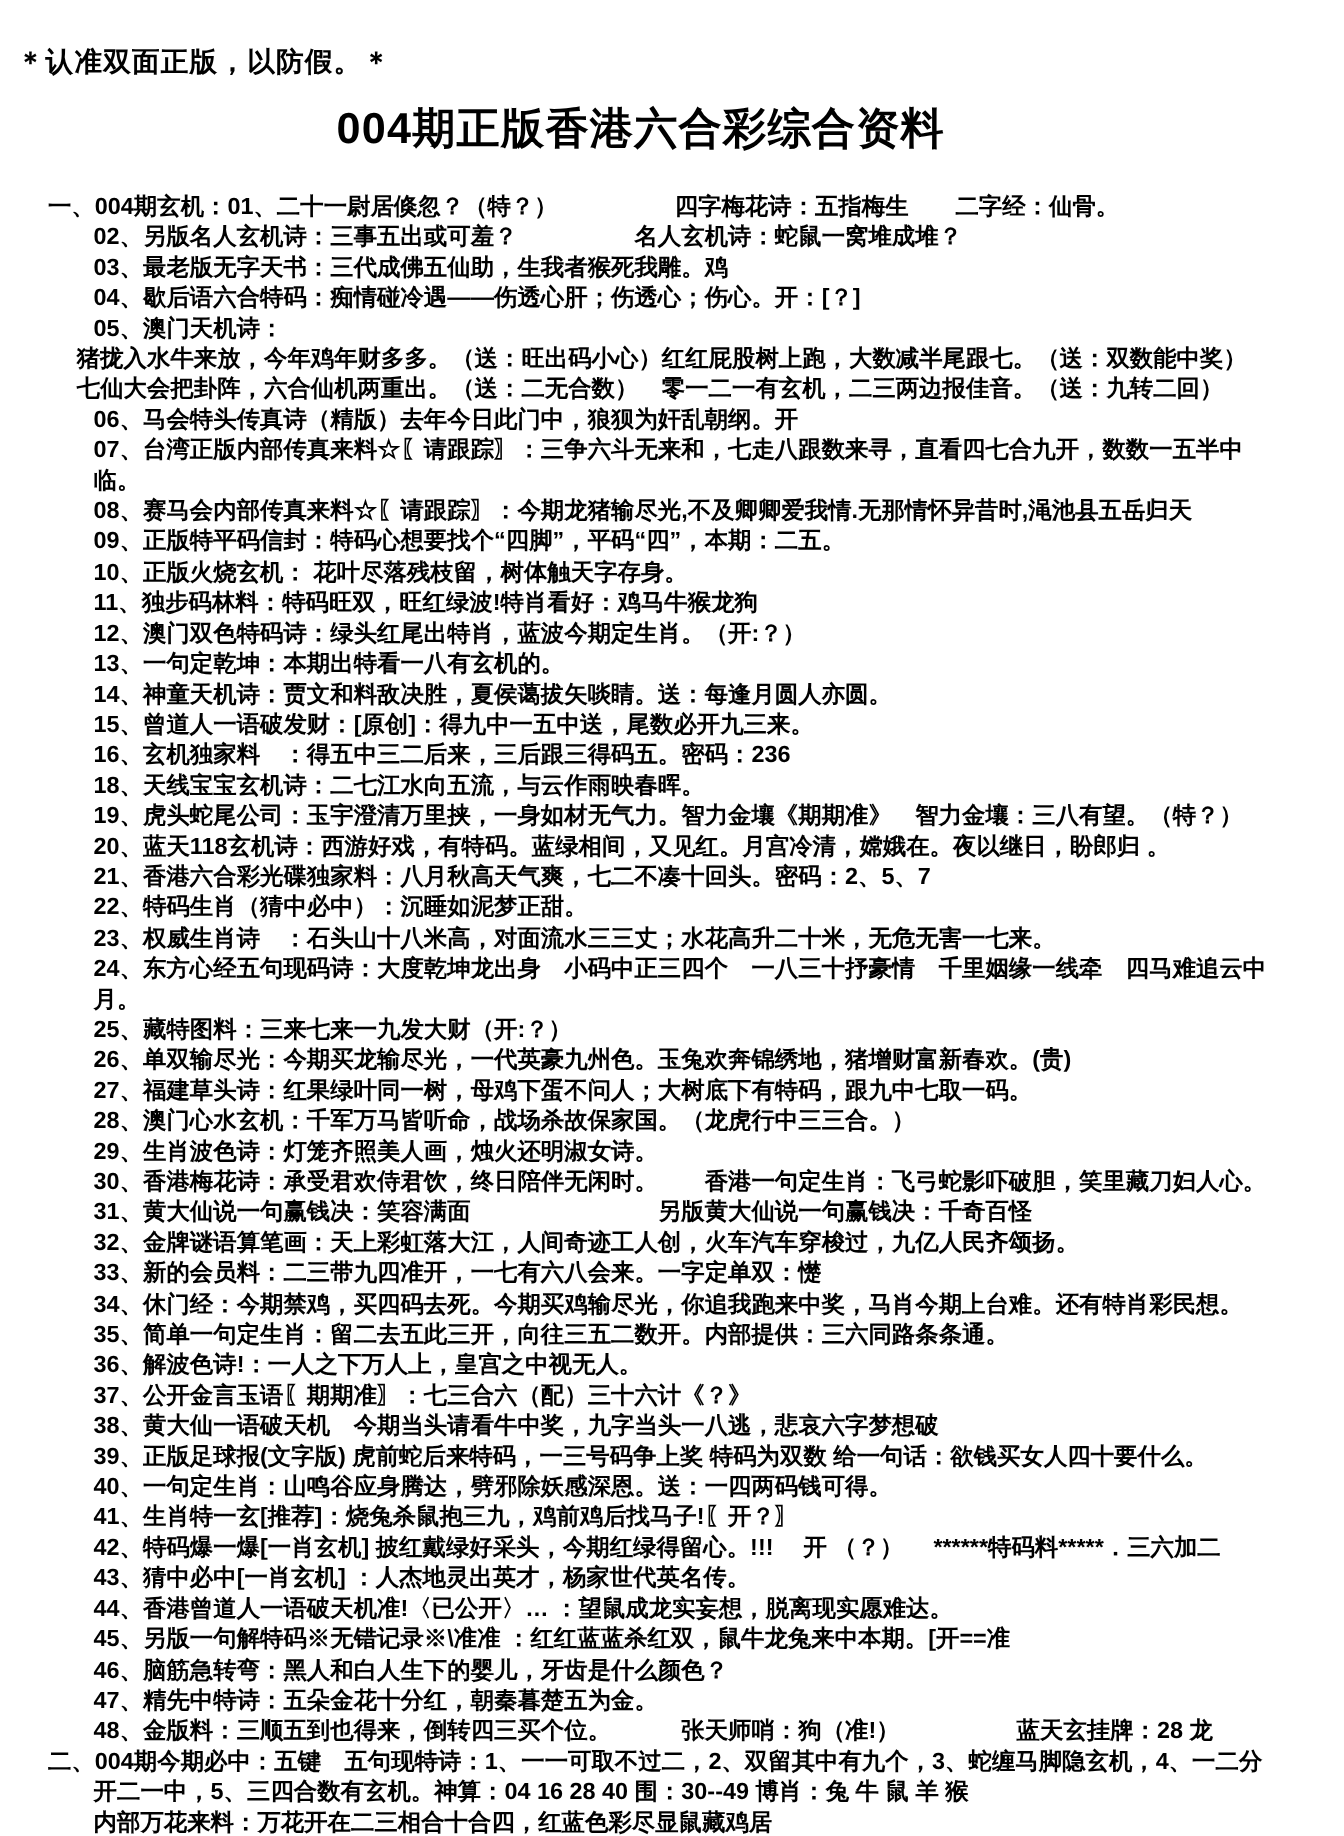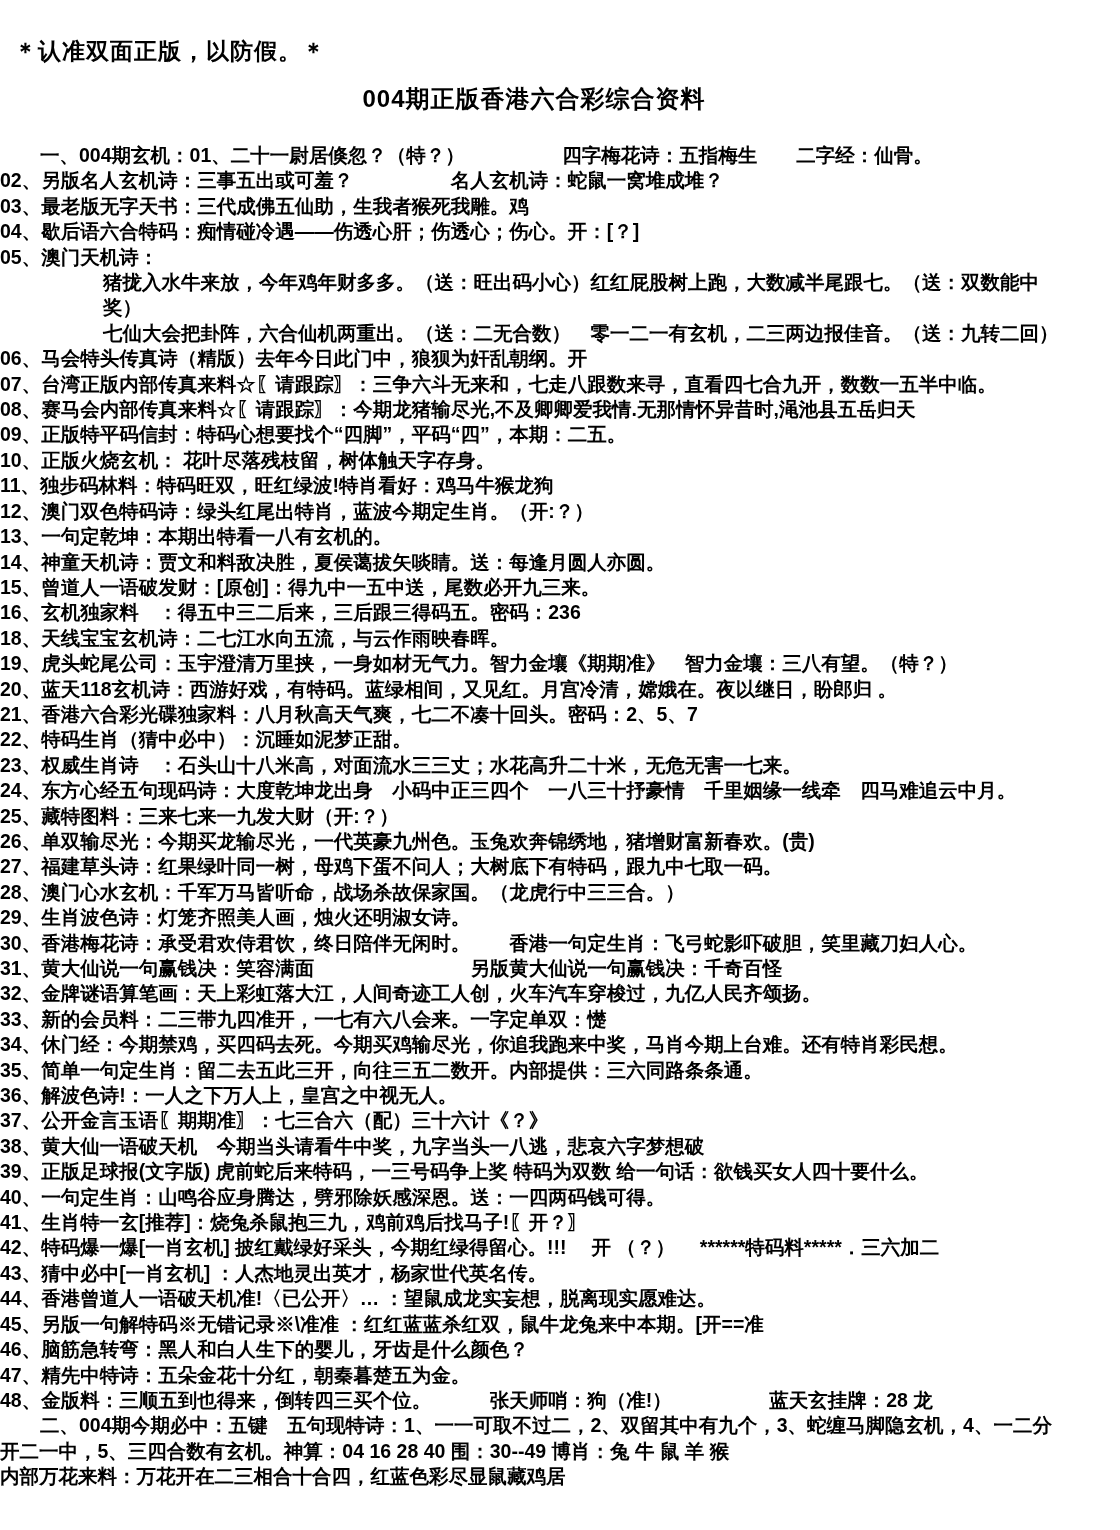--- a/index.html
+++ b/index.html
@@ -12,40 +12,40 @@
   }
   .page { width: 1068px; height: 1530px; position: relative; }
   .notice {
     padding: 36px 0 0 14px;
     font-size: 23px;
     letter-spacing: 1px;
   }
   .title {
     margin: 16px 0 16px 0;
     text-align: center;
-    font-size: 24px;
+    font-size: 36px;
     font-weight: 700;
     letter-spacing: 1px;
   }
   .subtitle {
     margin-top: 16px;
     text-align: center;
     font-size: 19px;
     letter-spacing: 0.5px;
   }
   .body-lines {
     margin-top: 28px;
     font-size: 19.5px;
     line-height: 25.4px;
     white-space: pre-wrap;
   }
   .line { min-height: 25.4px; }
   .indent-0 { padding-left: 40px; }
-  .indent-1 { }
-  .indent-2 { padding-left: 103px; }
+  .indent-1 { padding-left: 78px; }
+  .indent-2 { padding-left: 64px; }
 </style>
 </head>
 <body>
 
 <div class="page">
   <div class="notice">＊认准双面正版，以防假。＊</div>
   <h1 class="title">004期正版香港六合彩综合资料</h1>
   <div class="body-lines"><div class="line indent-0">一、004期玄机：01、二十一尉居倏忽？（特？）　　　　　四字梅花诗：五指梅生　　二字经：仙骨。</div><div class="line indent-1">02、另版名人玄机诗：三事五出或可羞？　　　　　名人玄机诗：蛇鼠一窝堆成堆？</div><div class="line indent-1">03、最老版无字天书：三代成佛五仙助，生我者猴死我雕。鸡</div><div class="line indent-1">04、歇后语六合特码：痴情碰冷遇——伤透心肝；伤透心；伤心。开：[？]</div><div class="line indent-1">05、澳门天机诗：</div><div class="line indent-2">猪拢入水牛来放，今年鸡年财多多。（送：旺出码小心）红红屁股树上跑，大数减半尾跟七。（送：双数能中奖）</div><div class="line indent-2">七仙大会把卦阵，六合仙机两重出。（送：二无合数）　零一二一有玄机，二三两边报佳音。（送：九转二回）</div><div class="line indent-1">06、马会特头传真诗（精版）去年今日此门中，狼狈为奸乱朝纲。开</div><div class="line indent-1">07、台湾正版内部传真来料☆〖请跟踪〗：三争六斗无来和，七走八跟数来寻，直看四七合九开，数数一五半中临。</div><div class="line indent-1">08、赛马会内部传真来料☆〖请跟踪〗：今期龙猪输尽光,不及卿卿爱我情.无那情怀异昔时,渑池县五岳归天</div><div class="line indent-1">09、正版特平码信封：特码心想要找个“四脚”，平码“四”，本期：二五。</div><div class="line indent-1">10、正版火烧玄机： 花叶尽落残枝留，树体触天字存身。</div><div class="line indent-1">11、独步码林料：特码旺双，旺红绿波!特肖看好：鸡马牛猴龙狗</div><div class="line indent-1">12、澳门双色特码诗：绿头红尾出特肖，蓝波今期定生肖。（开:？）</div><div class="line indent-1">13、一句定乾坤：本期出特看一八有玄机的。</div><div class="line indent-1">14、神童天机诗：贾文和料敌决胜，夏侯蔼拔矢啖睛。送：每逢月圆人亦圆。</div><div class="line indent-1">15、曾道人一语破发财：[原创]：得九中一五中送，尾数必开九三来。</div><div class="line indent-1">16、玄机独家料　：得五中三二后来，三后跟三得码五。密码：236</div><div class="line indent-1">18、天线宝宝玄机诗：二七江水向五流，与云作雨映春晖。</div><div class="line indent-1">19、虎头蛇尾公司：玉宇澄清万里挟，一身如材无气力。智力金壤《期期准》　智力金壤：三八有望。（特？）</div><div class="line indent-1">20、蓝天118玄机诗：西游好戏，有特码。蓝绿相间，又见红。月宫冷清，嫦娥在。夜以继日，盼郎归 。</div><div class="line indent-1">21、香港六合彩光碟独家料：八月秋高天气爽，七二不凑十回头。密码：2、5、7</div><div class="line indent-1">22、特码生肖（猜中必中）：沉睡如泥梦正甜。</div><div class="line indent-1">23、权威生肖诗　：石头山十八米高，对面流水三三丈；水花高升二十米，无危无害一七来。</div><div class="line indent-1">24、东方心经五句现码诗：大度乾坤龙出身　小码中正三四个　一八三十抒豪情　千里姻缘一线牵　四马难追云中月。</div><div class="line indent-1">25、藏特图料：三来七来一九发大财（开:？）</div><div class="line indent-1">26、单双输尽光：今期买龙输尽光，一代英豪九州色。玉兔欢奔锦绣地，猪增财富新春欢。(贵)</div><div class="line indent-1">27、福建草头诗：红果绿叶同一树，母鸡下蛋不问人；大树底下有特码，跟九中七取一码。</div><div class="line indent-1">28、澳门心水玄机：千军万马皆听命，战场杀故保家国。（龙虎行中三三合。）</div><div class="line indent-1">29、生肖波色诗：灯笼齐照美人画，烛火还明淑女诗。</div><div class="line indent-1">30、香港梅花诗：承受君欢侍君饮，终日陪伴无闲时。　　香港一句定生肖：飞弓蛇影吓破胆，笑里藏刀妇人心。</div><div class="line indent-1">31、黄大仙说一句赢钱决：笑容满面　　　　　　　　另版黄大仙说一句赢钱决：千奇百怪</div><div class="line indent-1">32、金牌谜语算笔画：天上彩虹落大江，人间奇迹工人创，火车汽车穿梭过，九亿人民齐颂扬。</div><div class="line indent-1">33、新的会员料：二三带九四准开，一七有六八会来。一字定单双：憷</div><div class="line indent-1">34、休门经：今期禁鸡，买四码去死。今期买鸡输尽光，你追我跑来中奖，马肖今期上台难。还有特肖彩民想。</div><div class="line indent-1">35、简单一句定生肖：留二去五此三开，向往三五二数开。内部提供：三六同路条条通。</div><div class="line indent-1">36、解波色诗!：一人之下万人上，皇宫之中视无人。</div><div class="line indent-1">37、公开金言玉语〖期期准〗：七三合六（配）三十六计《？》</div><div class="line indent-1">38、黄大仙一语破天机　今期当头请看牛中奖，九字当头一八逃，悲哀六字梦想破</div><div class="line indent-1">39、正版足球报(文字版) 虎前蛇后来特码，一三号码争上奖 特码为双数 给一句话：欲钱买女人四十要什么。</div><div class="line indent-1">40、一句定生肖：山鸣谷应身腾达，劈邪除妖感深恩。送：一四两码钱可得。</div><div class="line indent-1">41、生肖特一玄[推荐]：烧兔杀鼠抱三九，鸡前鸡后找马子!〖开？〗</div><div class="line indent-1">42、特码爆一爆[一肖玄机] 披红戴绿好采头，今期红绿得留心。!!!　 开 （？）　 ******特码料*****．三六加二</div><div class="line indent-1">43、猜中必中[一肖玄机] ：人杰地灵出英才，杨家世代英名传。</div><div class="line indent-1">44、香港曾道人一语破天机准!〈已公开〉… ：望鼠成龙实妄想，脱离现实愿难达。</div><div class="line indent-1">45、另版一句解特码※无错记录※\准准 ：红红蓝蓝杀红双，鼠牛龙兔来中本期。[开==准</div><div class="line indent-1">46、脑筋急转弯：黑人和白人生下的婴儿，牙齿是什么颜色？</div><div class="line indent-1">47、精先中特诗：五朵金花十分红，朝秦暮楚五为金。</div><div class="line indent-1">48、金版料：三顺五到也得来，倒转四三买个位。　　　张天师哨：狗（准!）　　　　　蓝天玄挂牌：28 龙</div><div class="line indent-0">二、004期今期必中：五键　五句现特诗：1、一一可取不过二，2、双留其中有九个，3、蛇缠马脚隐玄机，4、一二分</div><div class="line indent-1">开二一中，5、三四合数有玄机。神算：04 16 28 40 围：30--49 博肖：兔 牛 鼠 羊 猴</div><div class="line indent-1">内部万花来料：万花开在二三相合十合四，红蓝色彩尽显鼠藏鸡居</div></div>
 </div>
 

